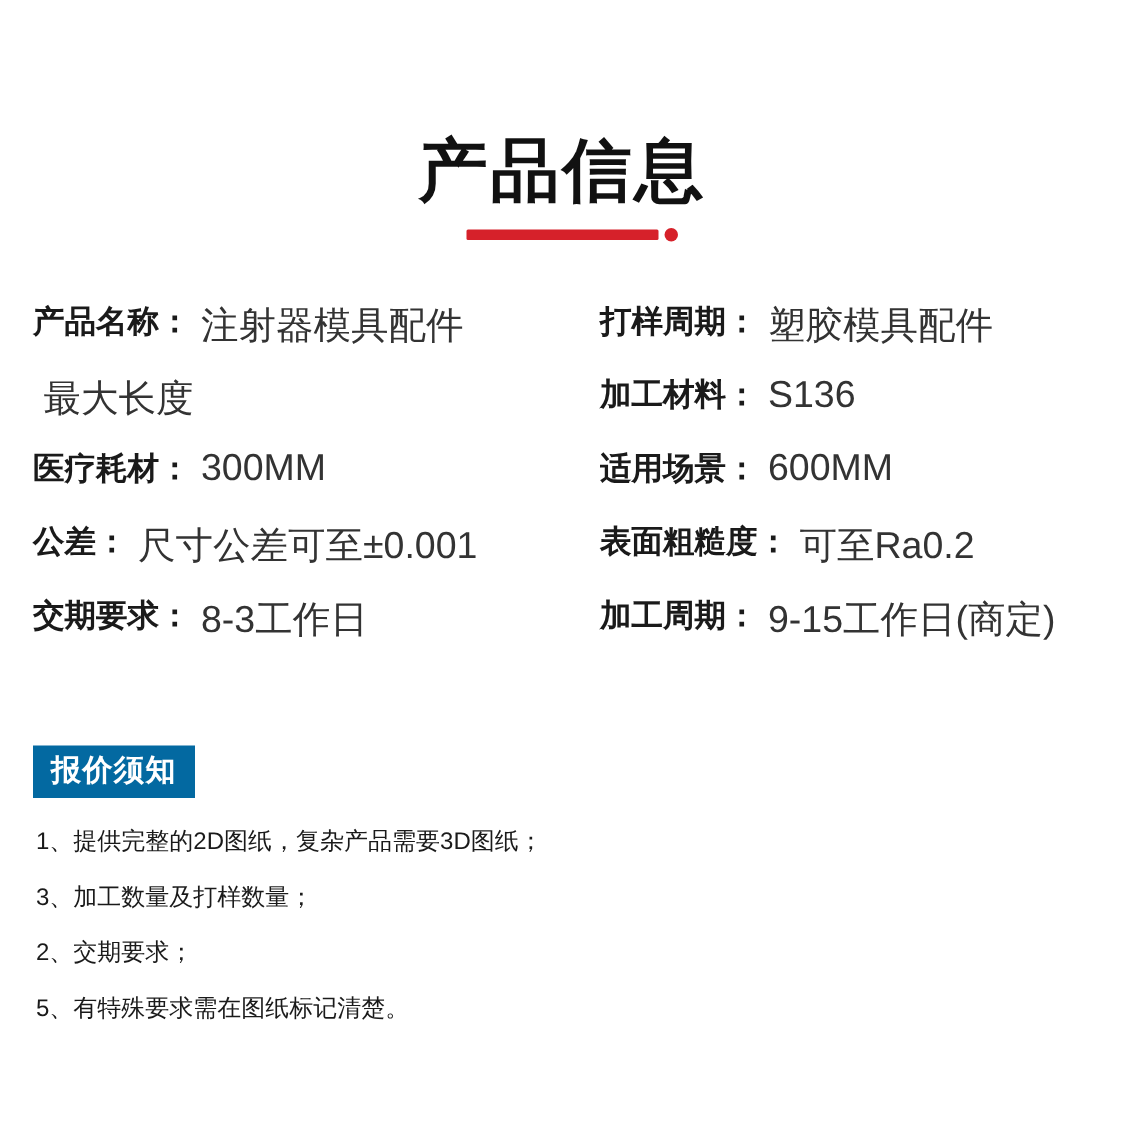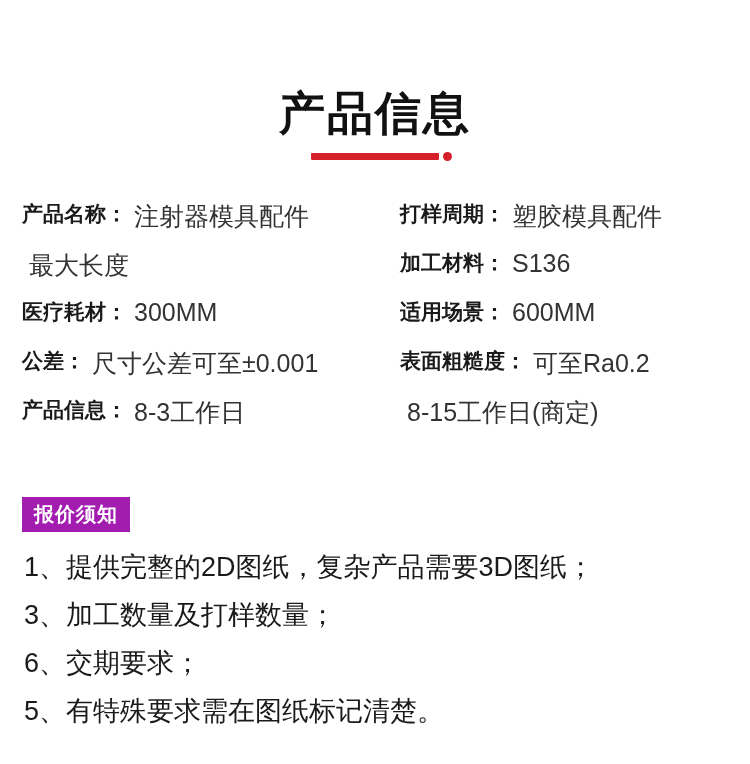--- a/index.html
+++ b/index.html
@@ -79,35 +79,35 @@
     margin-left: 7px;
   }
 
   
   .notice {
     margin-top: 52px;
     padding-left: 22px;
   }
   .notice-badge {
     display: inline-block;
-    background: #a21caf;
+    background: #0369a1;
     color: #ffffff;
     font-size: 20px;
     font-weight: bold;
     padding: 7px 12px 8px 12px;
     line-height: 1;
     letter-spacing: 1px;
   }
   .notice-list {
     margin: 22px 0 0 0;
     padding: 0;
     list-style: none;
   }
   .notice-item {
-    font-size: 27px;
+    font-size: 16px;
     color: #1a1a1a;
     line-height: 1;
     padding: 0 0 0 2px;
     margin-bottom: 21px;
     white-space: nowrap;
   }
 </style>
 </head>
 <body>
 
@@ -149,32 +149,33 @@
     <div class="spec-cell">
       <span class="spec-label">公差：</span>
       <span class="spec-value">尺寸公差可至±0.001</span>
     </div>
     <div class="spec-cell">
       <span class="spec-label">表面粗糙度：</span>
       <span class="spec-value">可至Ra0.2</span>
     </div>
 
     <div class="spec-cell">
-      <span class="spec-label">产品信息：</span>
+      <span class="spec-label">交期要求：</span>
       <span class="spec-value">8-3工作日</span>
     </div>
     <div class="spec-cell">
-      <span class="spec-value">8-15工作日(商定)</span>
+      <span class="spec-label">加工周期：</span>
+      <span class="spec-value">9-15工作日(商定)</span>
     </div>
 
   </div>
 
   <div class="notice">
     <div class="notice-badge">报价须知</div>
     <ul class="notice-list">
       <li class="notice-item">1、提供完整的2D图纸，复杂产品需要3D图纸；</li>
       <li class="notice-item">3、加工数量及打样数量；</li>
-      <li class="notice-item">6、交期要求；</li>
+      <li class="notice-item">2、交期要求；</li>
       <li class="notice-item">5、有特殊要求需在图纸标记清楚。</li>
     </ul>
   </div>
 
 </div>
 
 </body></html>

